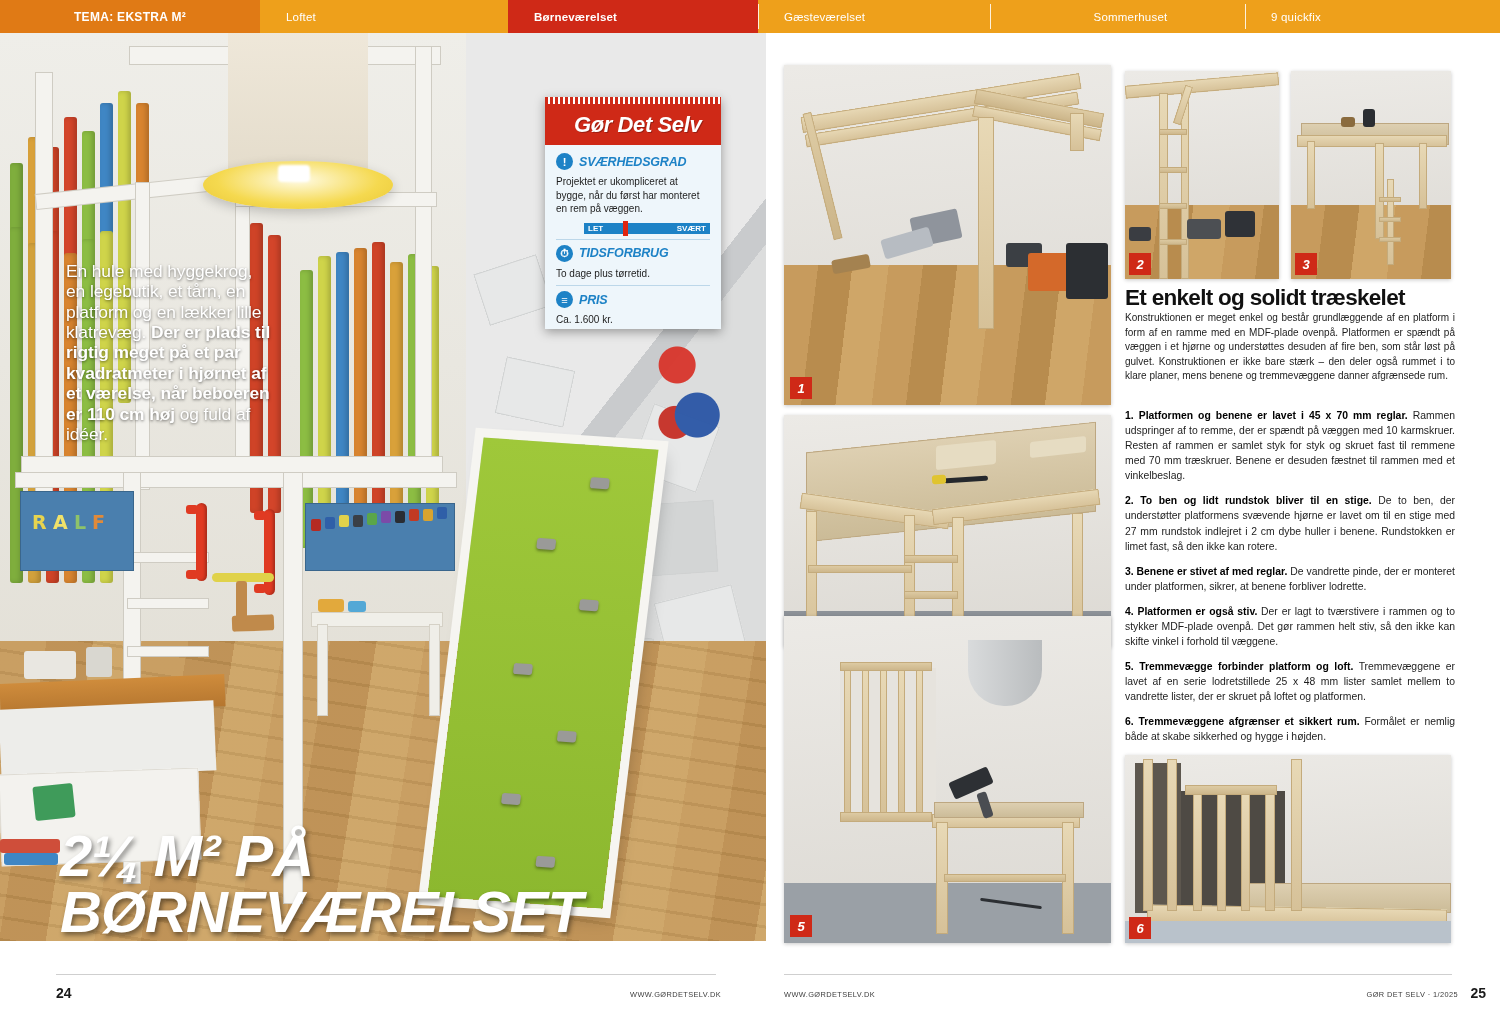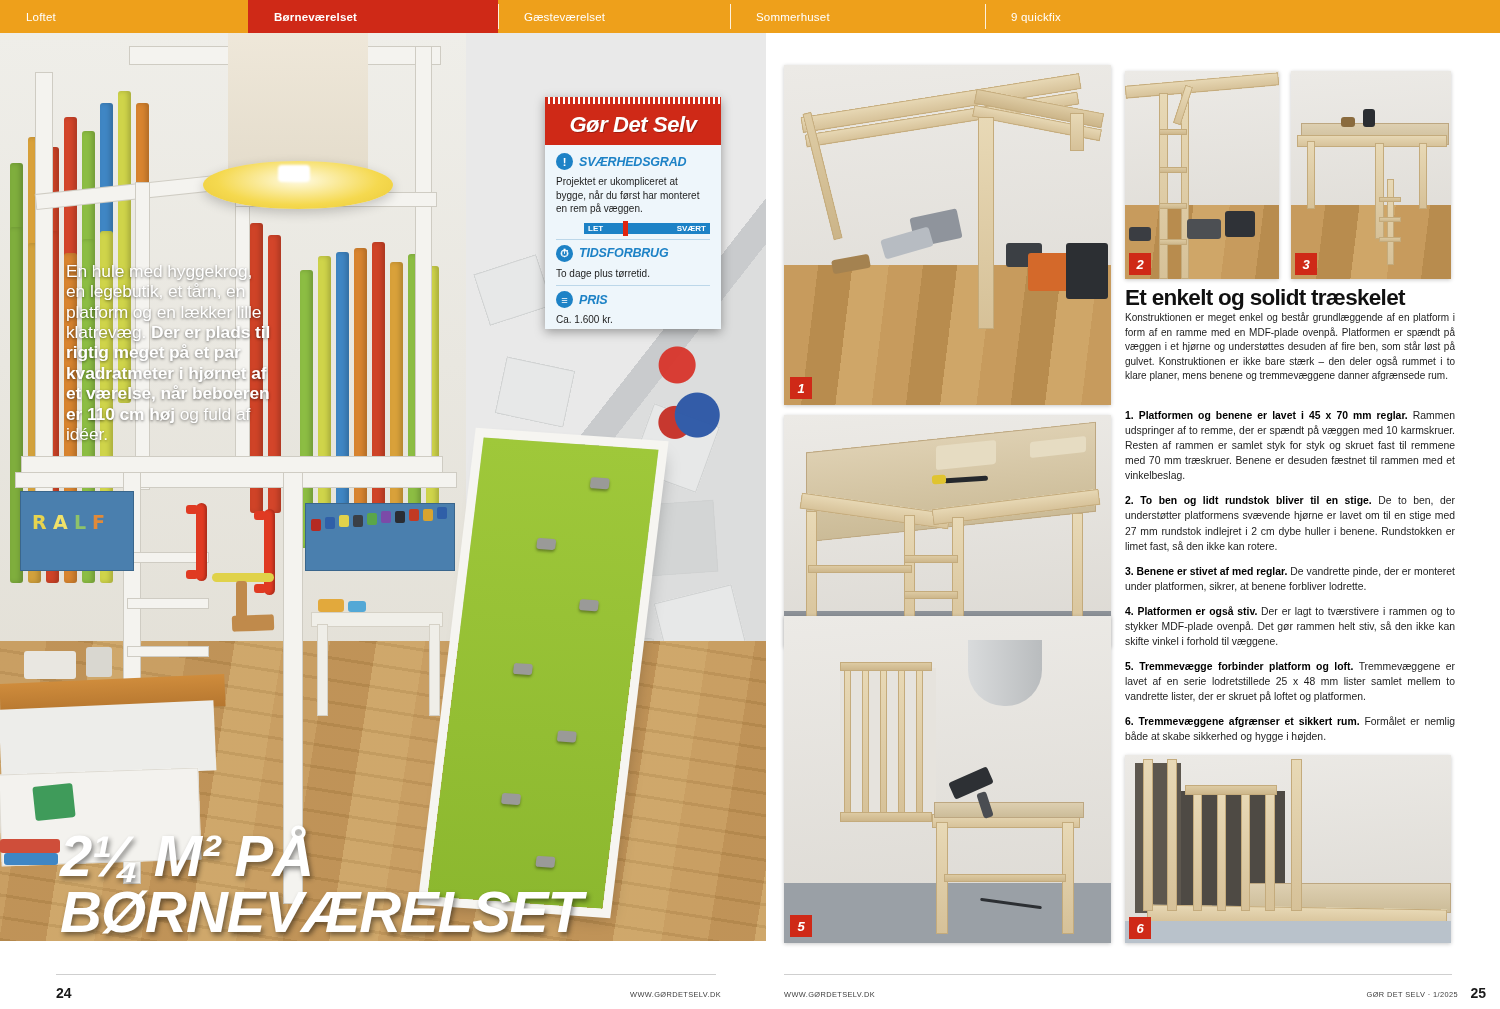--- a/index.html
+++ b/index.html
@@ -15,21 +15,21 @@
   .nav-tab.tema { background:#e07a15; width:260px; justify-content:center;
                   font-weight:bold; font-size:12px; letter-spacing:.3px; }
   .nav-tab.plain { background:#eea01b; padding-left:26px; }
   .nav-tab.active { background:#cf2917; padding-left:26px; font-weight:bold; }
   .nav-tab.plain + .nav-tab.plain::before,
   .nav-tab.active + .nav-tab.plain::before { content:""; position:absolute; left:0; top:4px;
                                              bottom:4px; width:1px; background:#ffffff; opacity:.85; }
   .nav-t1 { width:248px;text-align:center; }
   .nav-t2 { width:250px; }
   .nav-t3 { width:232px; }
-  .nav-t4 { width:255px; }
+  .nav-t4 { width:255px;justify-content:center; }
   .nav-t5 { flex:1; }
 
   
   .page-left  { position:absolute; left:0;   top:33px; width:770px; height:976px; background:#fff; }
   .page-right { position:absolute; left:770px; top:33px; width:730px; height:976px; background:#fff; }
   .gutter { position:absolute; left:769px; top:33px; width:2px; height:910px; background:#d6d6d6; }
 
   
   .hero { position:absolute; left:0; top:0; width:766px; height:908px; overflow:hidden;
           background:#b9b2a4; }
@@ -121,21 +121,21 @@
       font-size:58px; line-height:.96; letter-spacing:-1px;
       text-shadow:2px 3px 5px rgba(0,0,0,.45); }
   .big-title .l2 { font-size:58px; display:block; }
 
   
   .gds { position:absolute; left:545px; top:64px; width:176px; height:232px;
       background:#eef6fb; box-shadow:0 3px 10px rgba(0,0,0,.35); }
   .gds-top-fringe { position:absolute; left:0; top:0; width:176px; height:7px;
       background:repeating-linear-gradient(90deg,#cf2917 0 3px, #ffffff 3px 5px); }
   .gds-head { position:absolute; left:0; top:7px; width:176px; height:41px; background:#cf2917;
-      display:flex; align-items:center; justify-content:center; }
+      display:flex; align-items:center; justify-content:flex-start;padding-left:29px; }
   .gds-head span { color:#fff; font-weight:bold; font-style:italic; font-size:22px;
       letter-spacing:-.4px; text-shadow:1px 1px 0 rgba(0,0,0,.25); }
   .gds-body { position:absolute; left:0; top:48px; width:176px; bottom:0; padding:8px 11px 0; }
   .gds-row { display:flex; align-items:center; gap:6px; border-top:1px solid #bcd7e9;
       padding-top:5px; margin-top:5px; }
   .gds-row:first-child { border-top:none; margin-top:0; padding-top:0; }
   .gds-ico { width:17px; height:17px; border-radius:50%; background:#1d82c6; color:#fff;
       font-size:11px; display:flex; align-items:center; justify-content:center; flex:0 0 17px;
       font-weight:bold; }
   .gds-lab { color:#1d82c6; font-weight:bold; font-style:italic; font-size:12.5px;
@@ -188,20 +188,23 @@
   .url-r { position:absolute; left:14px; top:957px; font-size:7.4px; color:#3b3b3b; letter-spacing:.4px; }
   .issue { position:absolute; right:42px; top:957px; font-size:7.4px; color:#3b3b3b; letter-spacing:.4px; }
   .pg-r { position:absolute; right:14px; top:952px; font-size:14px; font-weight:bold; color:#1a1a1a; }
 </style>
 </head>
 <body>
 
 <div class="spread">
 
   <div class="topbar">
+    <div class="nav-tab tema">
+      <span>TEMA: EKSTRA M²</span>
+    </div>
     <div class="nav-tab plain nav-t1">
       <span>Loftet</span>
     </div>
     <div class="nav-tab active nav-t2">
       <span>Børneværelset</span>
     </div>
     <div class="nav-tab plain nav-t3">
       <span>Gæsteværelset</span>
     </div>
     <div class="nav-tab plain nav-t4">

